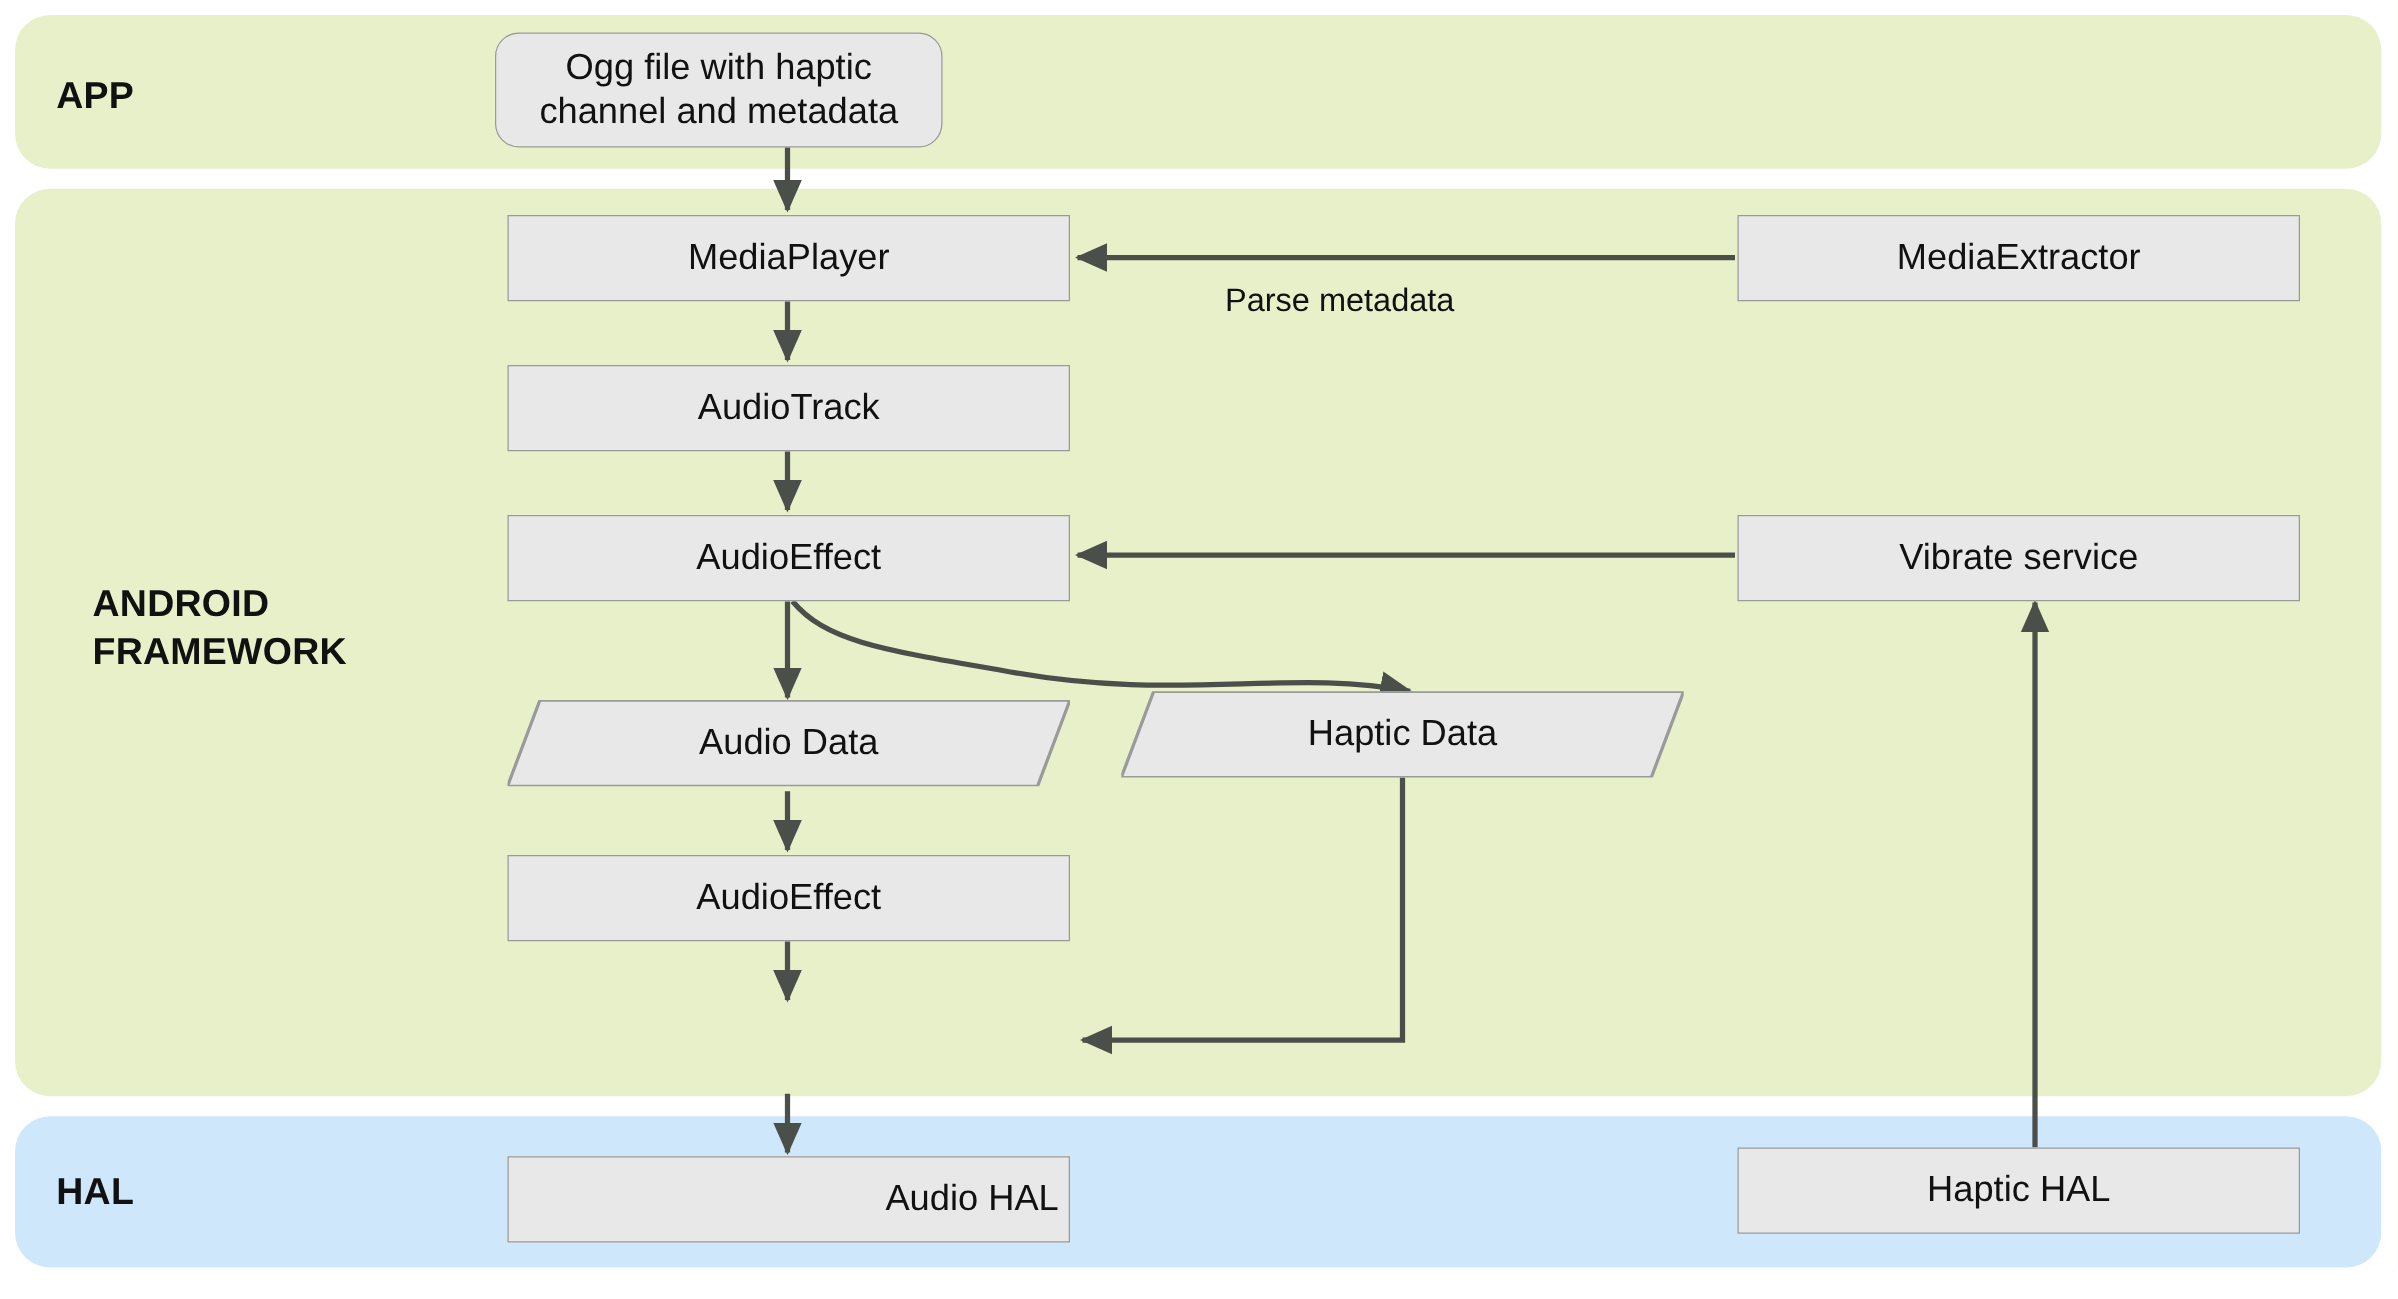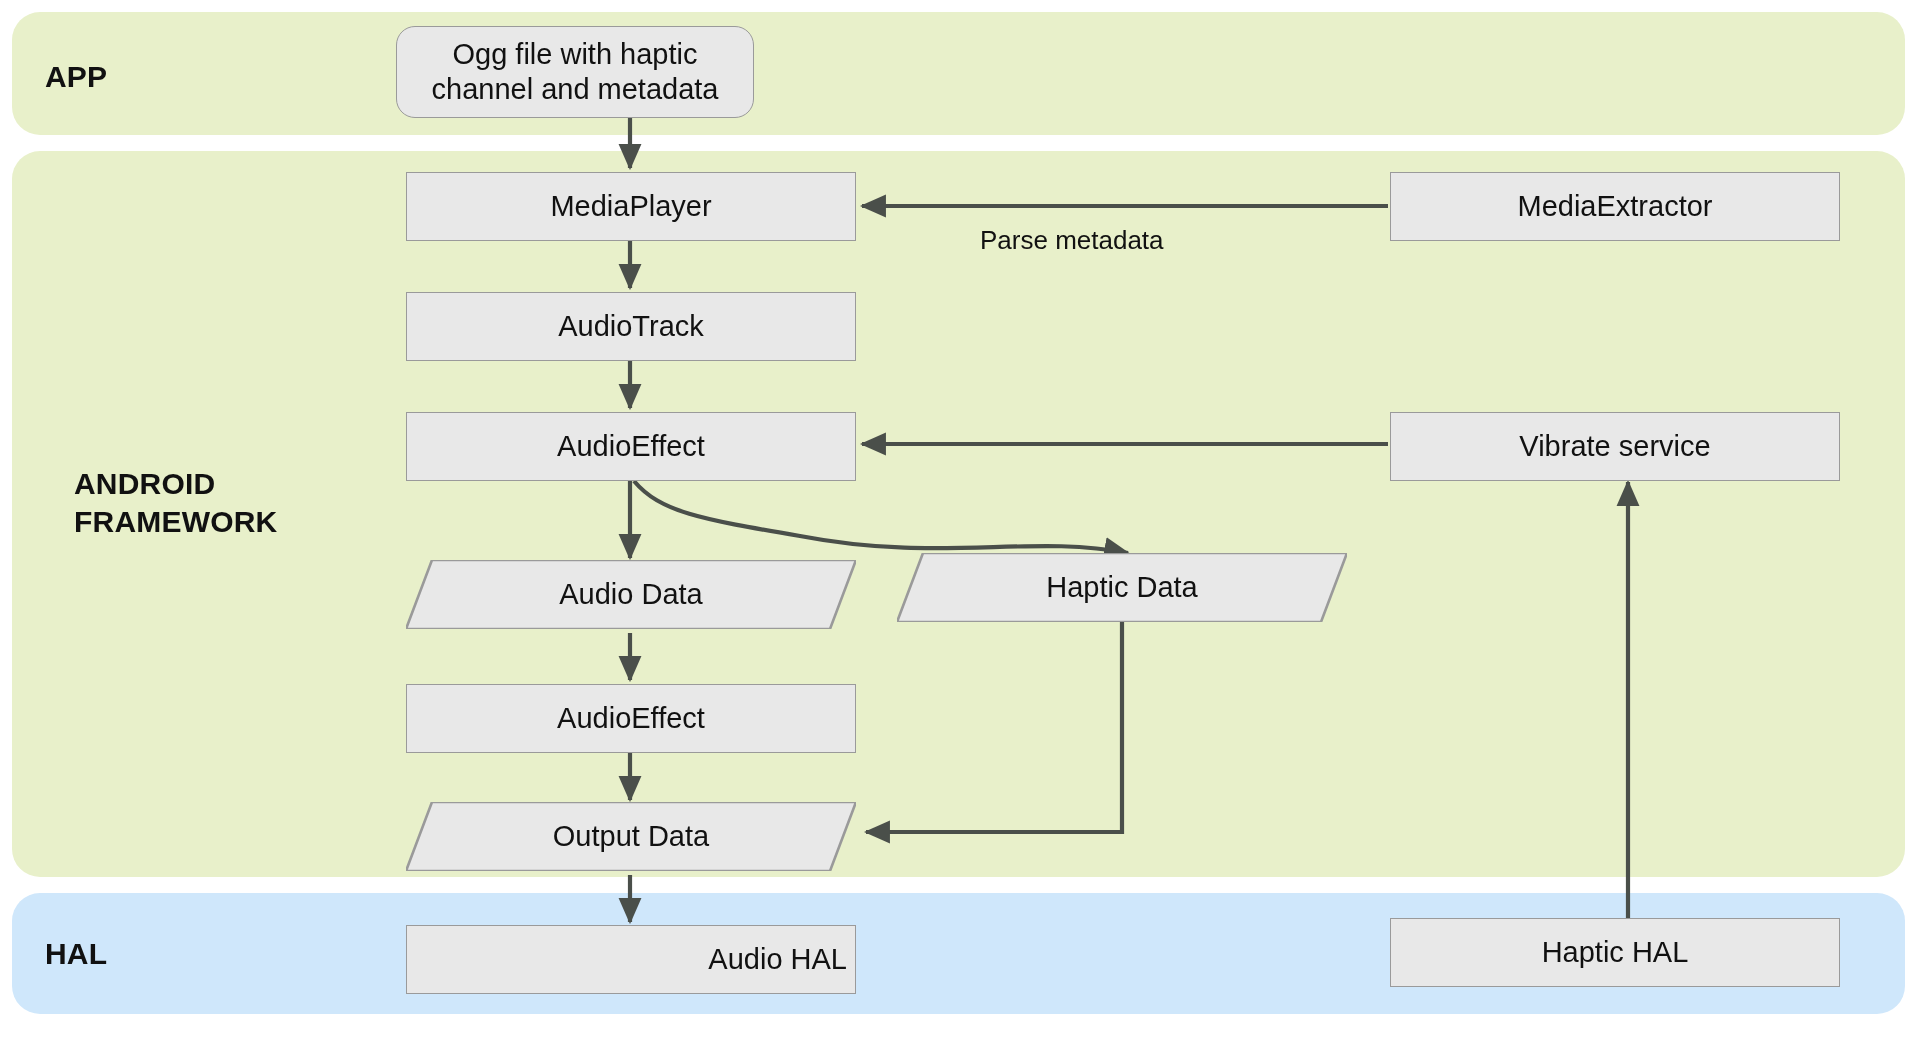--- a/index.html
+++ b/index.html
@@ -166,28 +166,20 @@
         <polygon points="26,0 450,0 424,69 0,69" fill="#e8e8e8" stroke="#9a9a9a" stroke-width="2.6"></polygon>
       </svg>
     </span>
     <span class="node-text">Haptic Data</span>
   </div>
 
   <div class="node" style="left:406px; top:684px; width:450px; height:69px;">
     <span class="node-text">AudioEffect</span>
   </div>
 
-  <div class="node para" style="left:406px; top:802px; width:450px; height:69px;">
-    <span class="para-shape">
-      <svg viewBox="0 0 450 69" preserveAspectRatio="none">
-        <polygon points="26,0 450,0 424,69 0,69" fill="#e8e8e8" stroke="#9a9a9a" stroke-width="2.6"></polygon>
-      </svg>
-    </span>
-    <span class="node-text">Output Data</span>
-  </div>
 
   <div class="node" style="left:406px; top:925px; width:450px; height:69px;justify-content:flex-end;">
     <span class="node-text">Audio HAL</span>
   </div>
 
   <div class="node" style="left:1390px; top:918px; width:450px; height:69px;">
     <span class="node-text">Haptic HAL</span>
   </div>
 
 </div>

